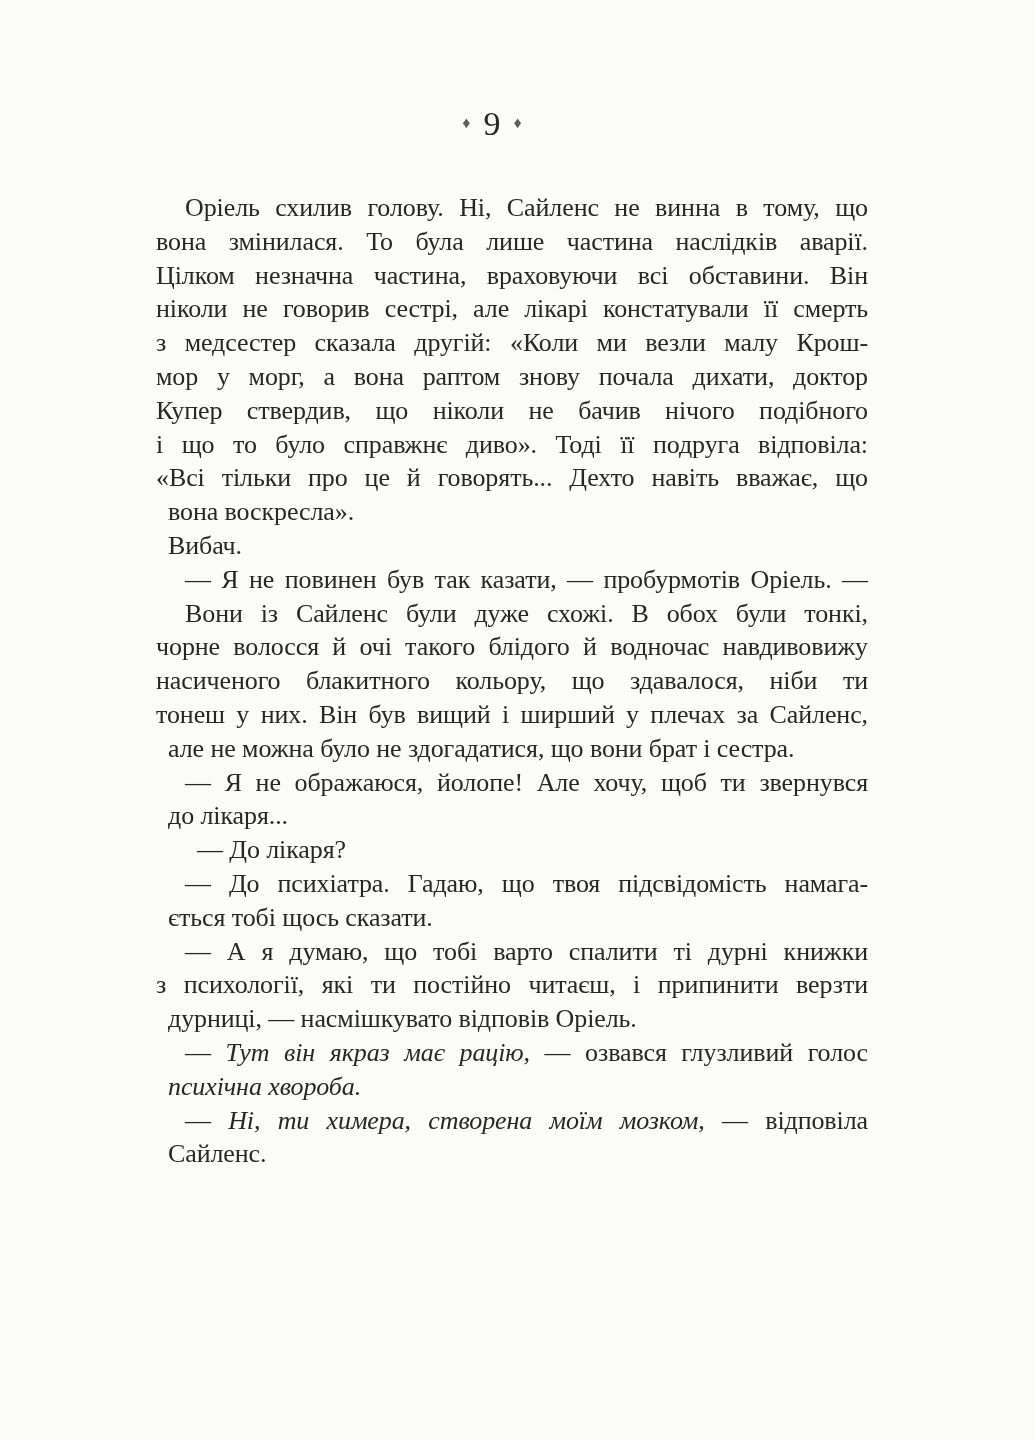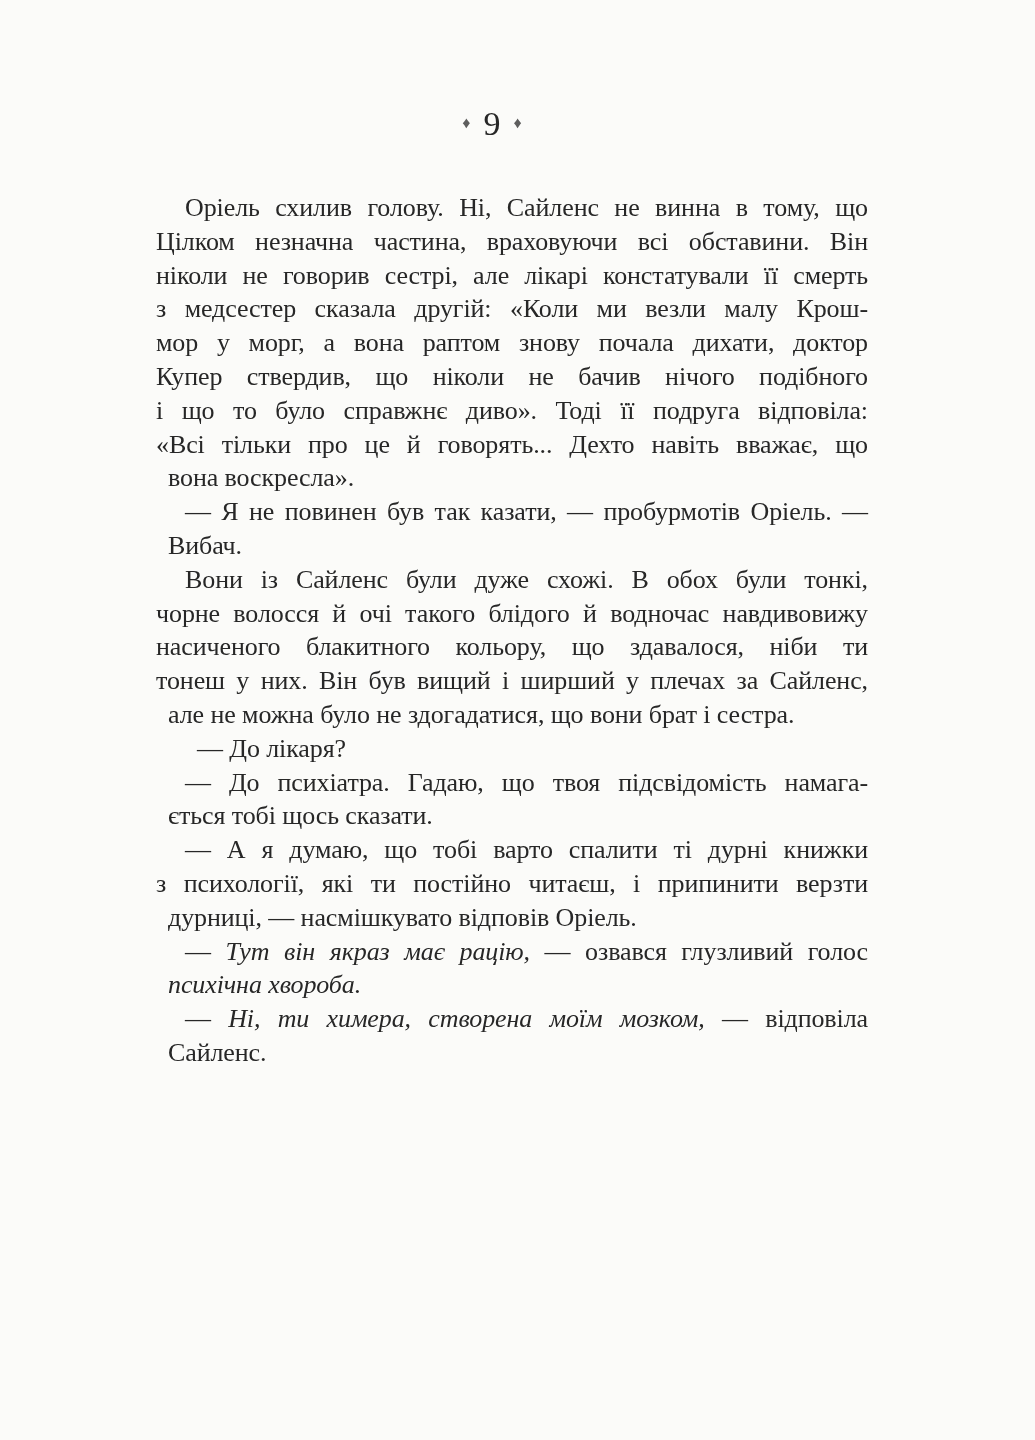--- a/index.html
+++ b/index.html
@@ -48,39 +48,44 @@
 </head>
 <body>
 
 <div class="page">
   <div class="running-head">
     <span class="orn">♦</span><span class="pagenum">9</span><span class="orn">♦</span>
   </div>
   <div class="body-text">
       <div class="para">
         <div class="line first"><span>Оріель схилив голову. Ні, Сайленс не винна в тому, що</span></div>
+        <div class="line"><span>вона змінилася. То була лише частина наслідків аварії.</span></div>
         <div class="line"><span>Цілком незначна частина, враховуючи всі обставини. Він</span></div>
         <div class="line"><span>ніколи не говорив сестрі, але лікарі констатували її смерть</span></div>
         <div class="line"><span>з медсестер сказала другій: «Коли ми везли малу Крош-</span></div>
         <div class="line"><span>мор у морг, а вона раптом знову почала дихати, доктор</span></div>
         <div class="line"><span>Купер ствердив, що ніколи не бачив нічого подібного</span></div>
         <div class="line"><span>і що то було справжнє диво». Тоді її подруга відповіла:</span></div>
         <div class="line"><span>«Всі тільки про це й говорять... Дехто навіть вважає, що</span></div>
         <div class="line last"><span>вона воскресла».</span></div>
       </div>
       <div class="para">
+        <div class="line last"><span>Вибач.</span></div>
         <div class="line first"><span>— Я не повинен був так казати, — пробурмотів Оріель. —</span></div>
-        <div class="line last"><span>Вибач.</span></div>
       </div>
       <div class="para">
         <div class="line first"><span>Вони із Сайленс були дуже схожі. В обох були тонкі,</span></div>
         <div class="line"><span>чорне волосся й очі такого блідого й водночас навдивовижу</span></div>
         <div class="line"><span>насиченого блакитного кольору, що здавалося, ніби ти</span></div>
         <div class="line"><span>тонеш у них. Він був вищий і ширший у плечах за Сайленс,</span></div>
         <div class="line last"><span>але не можна було не здогадатися, що вони брат і сестра.</span></div>
+      </div>
+      <div class="para">
+        <div class="line first"><span>— Я не ображаюся, йолопе! Але хочу, щоб ти звернувся</span></div>
+        <div class="line last"><span>до лікаря...</span></div>
       </div>
       <div class="para">
         <div class="line first last"><span>— До лікаря?</span></div>
       </div>
       <div class="para">
         <div class="line first"><span>— До психіатра. Гадаю, що твоя підсвідомість намага-</span></div>
         <div class="line last"><span>ється тобі щось сказати.</span></div>
       </div>
       <div class="para">
         <div class="line first"><span>— А я думаю, що тобі варто спалити ті дурні книжки</span></div>

